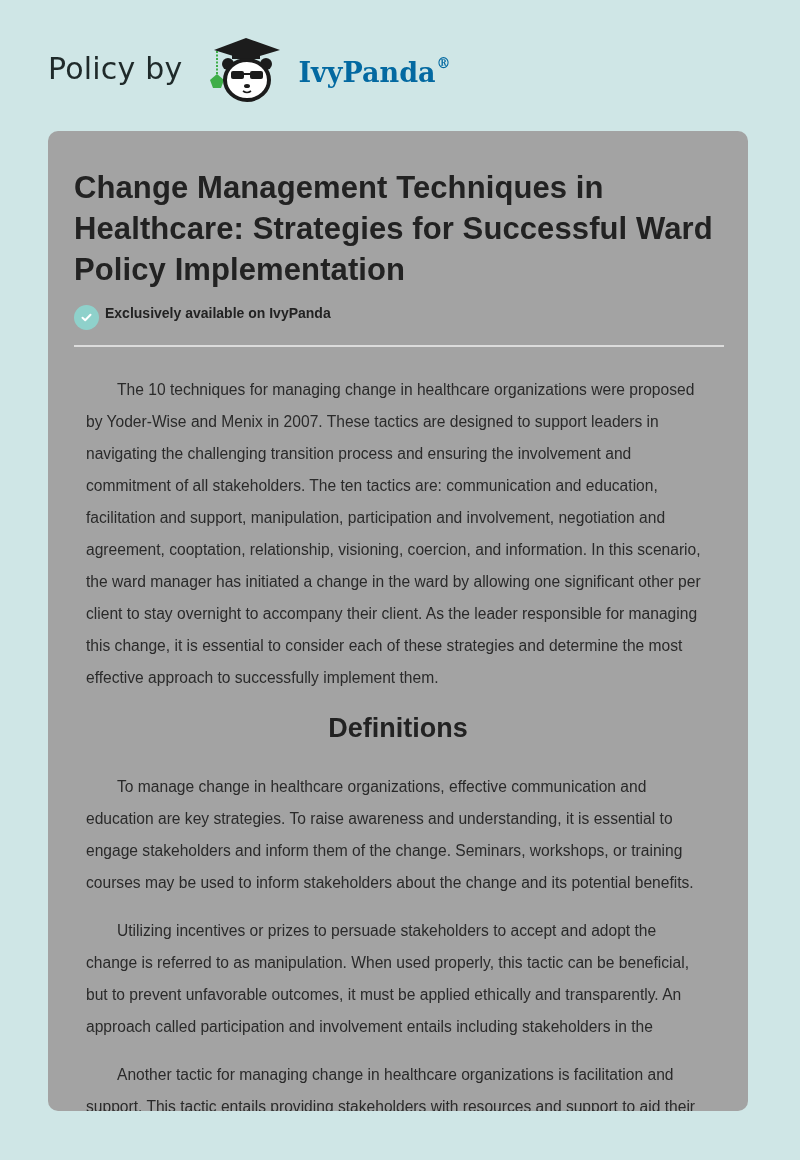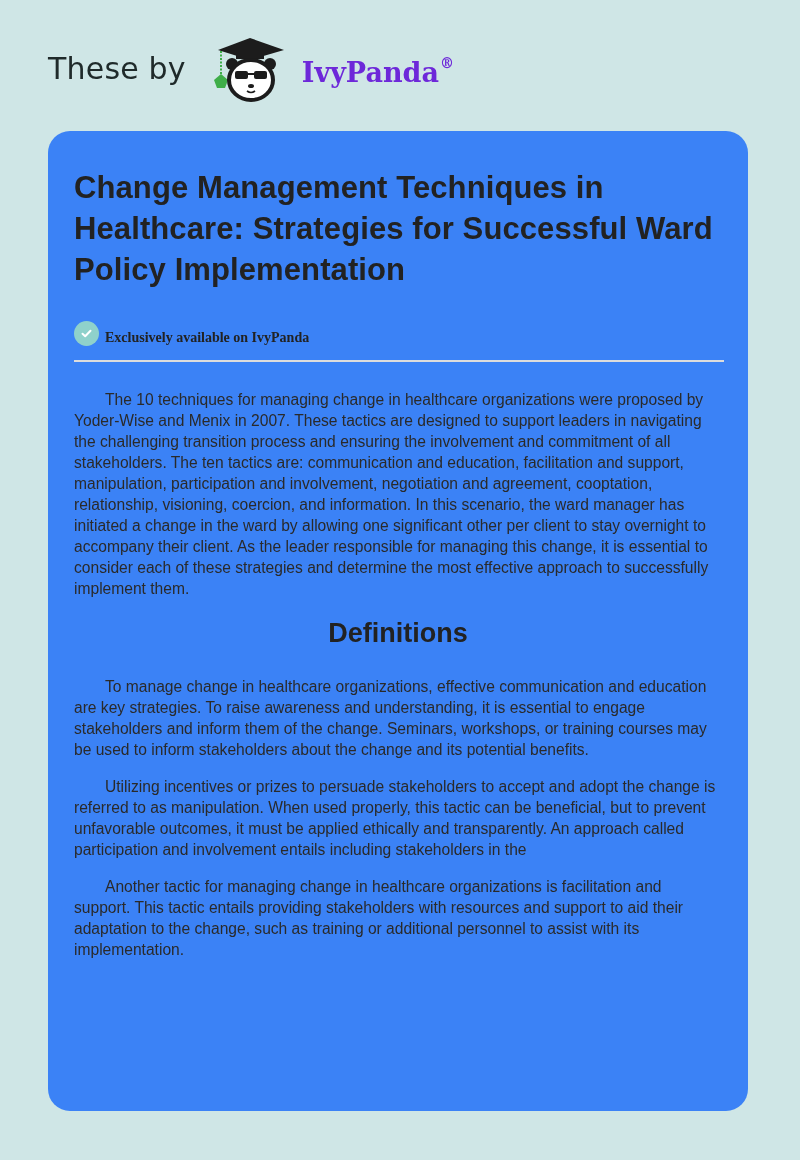--- a/index.html
+++ b/index.html
@@ -33,59 +33,58 @@
     }
     .brand-logo {
       width: 90px;
       height: 70px;
       margin-right: 8px;
     }
     .brand-name {
       font-family: "DejaVu Serif", serif;
       font-weight: bold;
       font-size: 27px;
-      color: #6d28d9;
+      color: #0369a1;
       margin-top: 2px;
     }
     .brand-name sup {
       font-size: 14px;
       font-weight: bold;
       vertical-align: top;
       position: relative;
       top: -2px;
       margin-left: 1px;
     }
     .card {
       position: absolute;
       left: 48px;
       top: 131px;
       width: 700px;
       height: 980px;
-      background: #3b82f6;
-      border-radius: 22px;
+      background: #a3a3a3;
+      border-radius: 10px;
       overflow: hidden;
     }
     .card-inner {
       padding: 36px 26px 0 26px;
     }
     .title {
       font-family: "Liberation Sans", sans-serif;
       font-weight: bold;
       font-size: 31px;
       line-height: 41px;
       color: #222;
       margin: 0;
       letter-spacing: 0.1px;
     }
     .exclusive {
       display: flex;
-      align-items: flex-end;
-      margin-top: 30px;
+      align-items: flex-start;
+      margin-top: 15px;
       height: 26px;
-      font-family: Liberation Serif, serif;
     }
     .check {
       width: 25px;
       height: 25px;
       border-radius: 50%;
       background: #8fd1cb;
       display: flex;
       align-items: center;
       justify-content: center;
       margin-right: 6px;
@@ -104,35 +103,35 @@
     h2 {
       font-family: "Liberation Sans", sans-serif;
       font-weight: bold;
       font-size: 27px;
       line-height: 32px;
       margin: 22px 0 0 0;
       color: #222;
     }
     p {
       font-size: 15.6px;
-      line-height: 21px;
-      margin: 0;
+      line-height: 32px;
+      margin: 12px;
       text-indent: 31px;
       color: #2a2a2a;
     }
     .intro-p { margin-top: 27px; }
     .def-h { margin-top: 18px; text-align: center; }
     .def-p1 { margin-top: 27px; }
     .para-gap { margin-top: 16px; }
   </style>
 </head>
 <body>
 
 <div class="brand">
-  <span class="brand-prefix">These by</span>
+  <span class="brand-prefix">Policy by</span>
   <span class="brand-logo">
     <svg width="90" height="70" viewBox="0 0 90 70">
 
       <polygon points="14,14 46,2 80,14 46,24" fill="#1c1c1c"></polygon>
       <rect x="32" y="14" width="28" height="9" fill="#1c1c1c"></rect>
 
       <line x1="17" y1="15" x2="17" y2="42" stroke="#3fae49" stroke-width="2" stroke-dasharray="2,1.5"></line>
       <path d="M10,44 L17,38 L24,44 L21,52 L13,52 Z" fill="#3fae49"></path>
 
       <circle cx="28" cy="28" r="6" fill="#1c1c1c"></circle>

